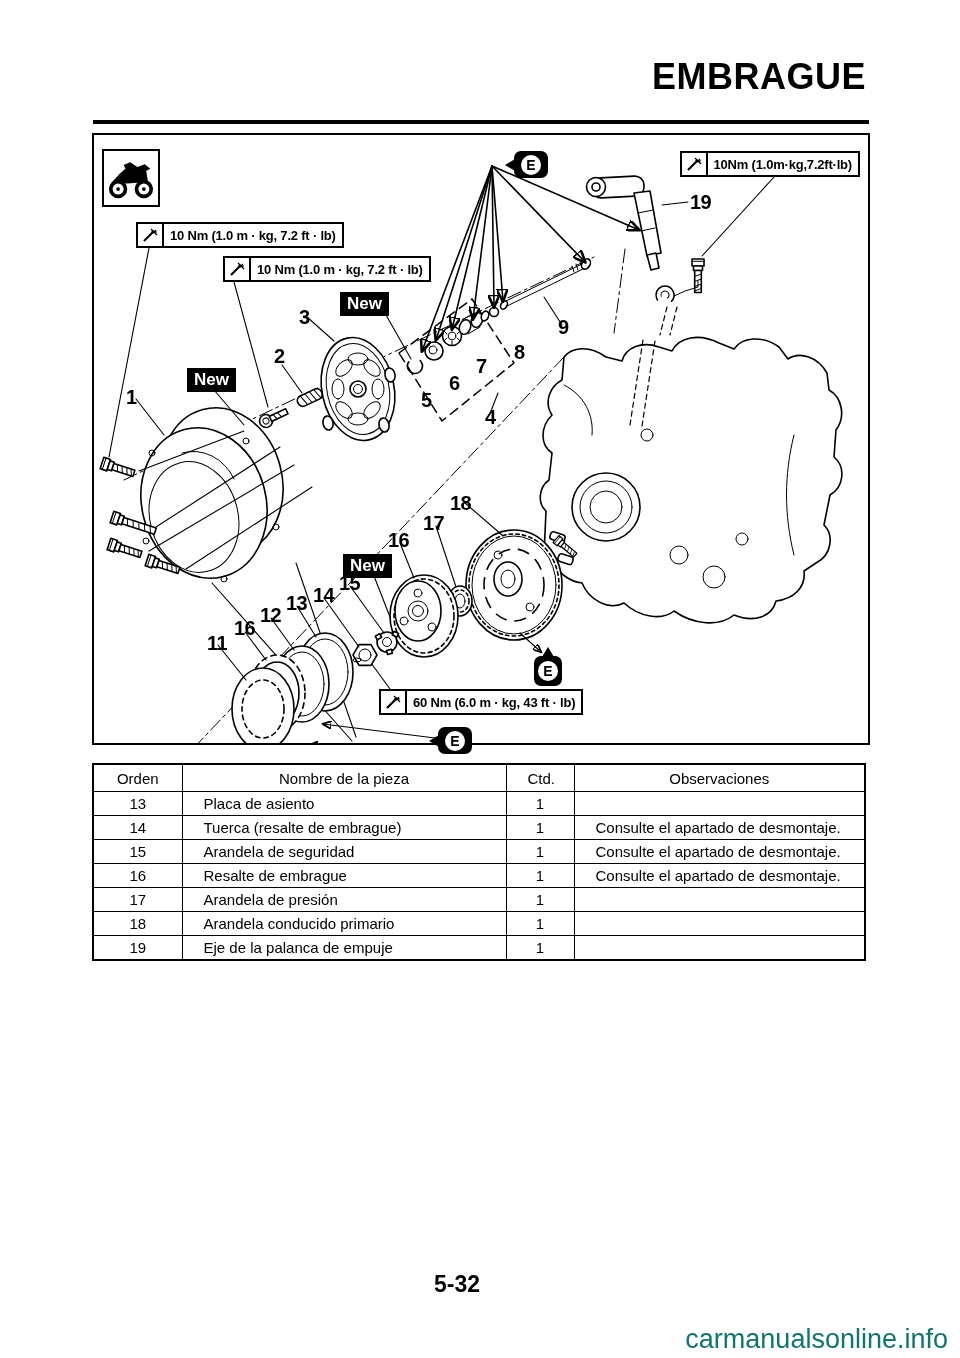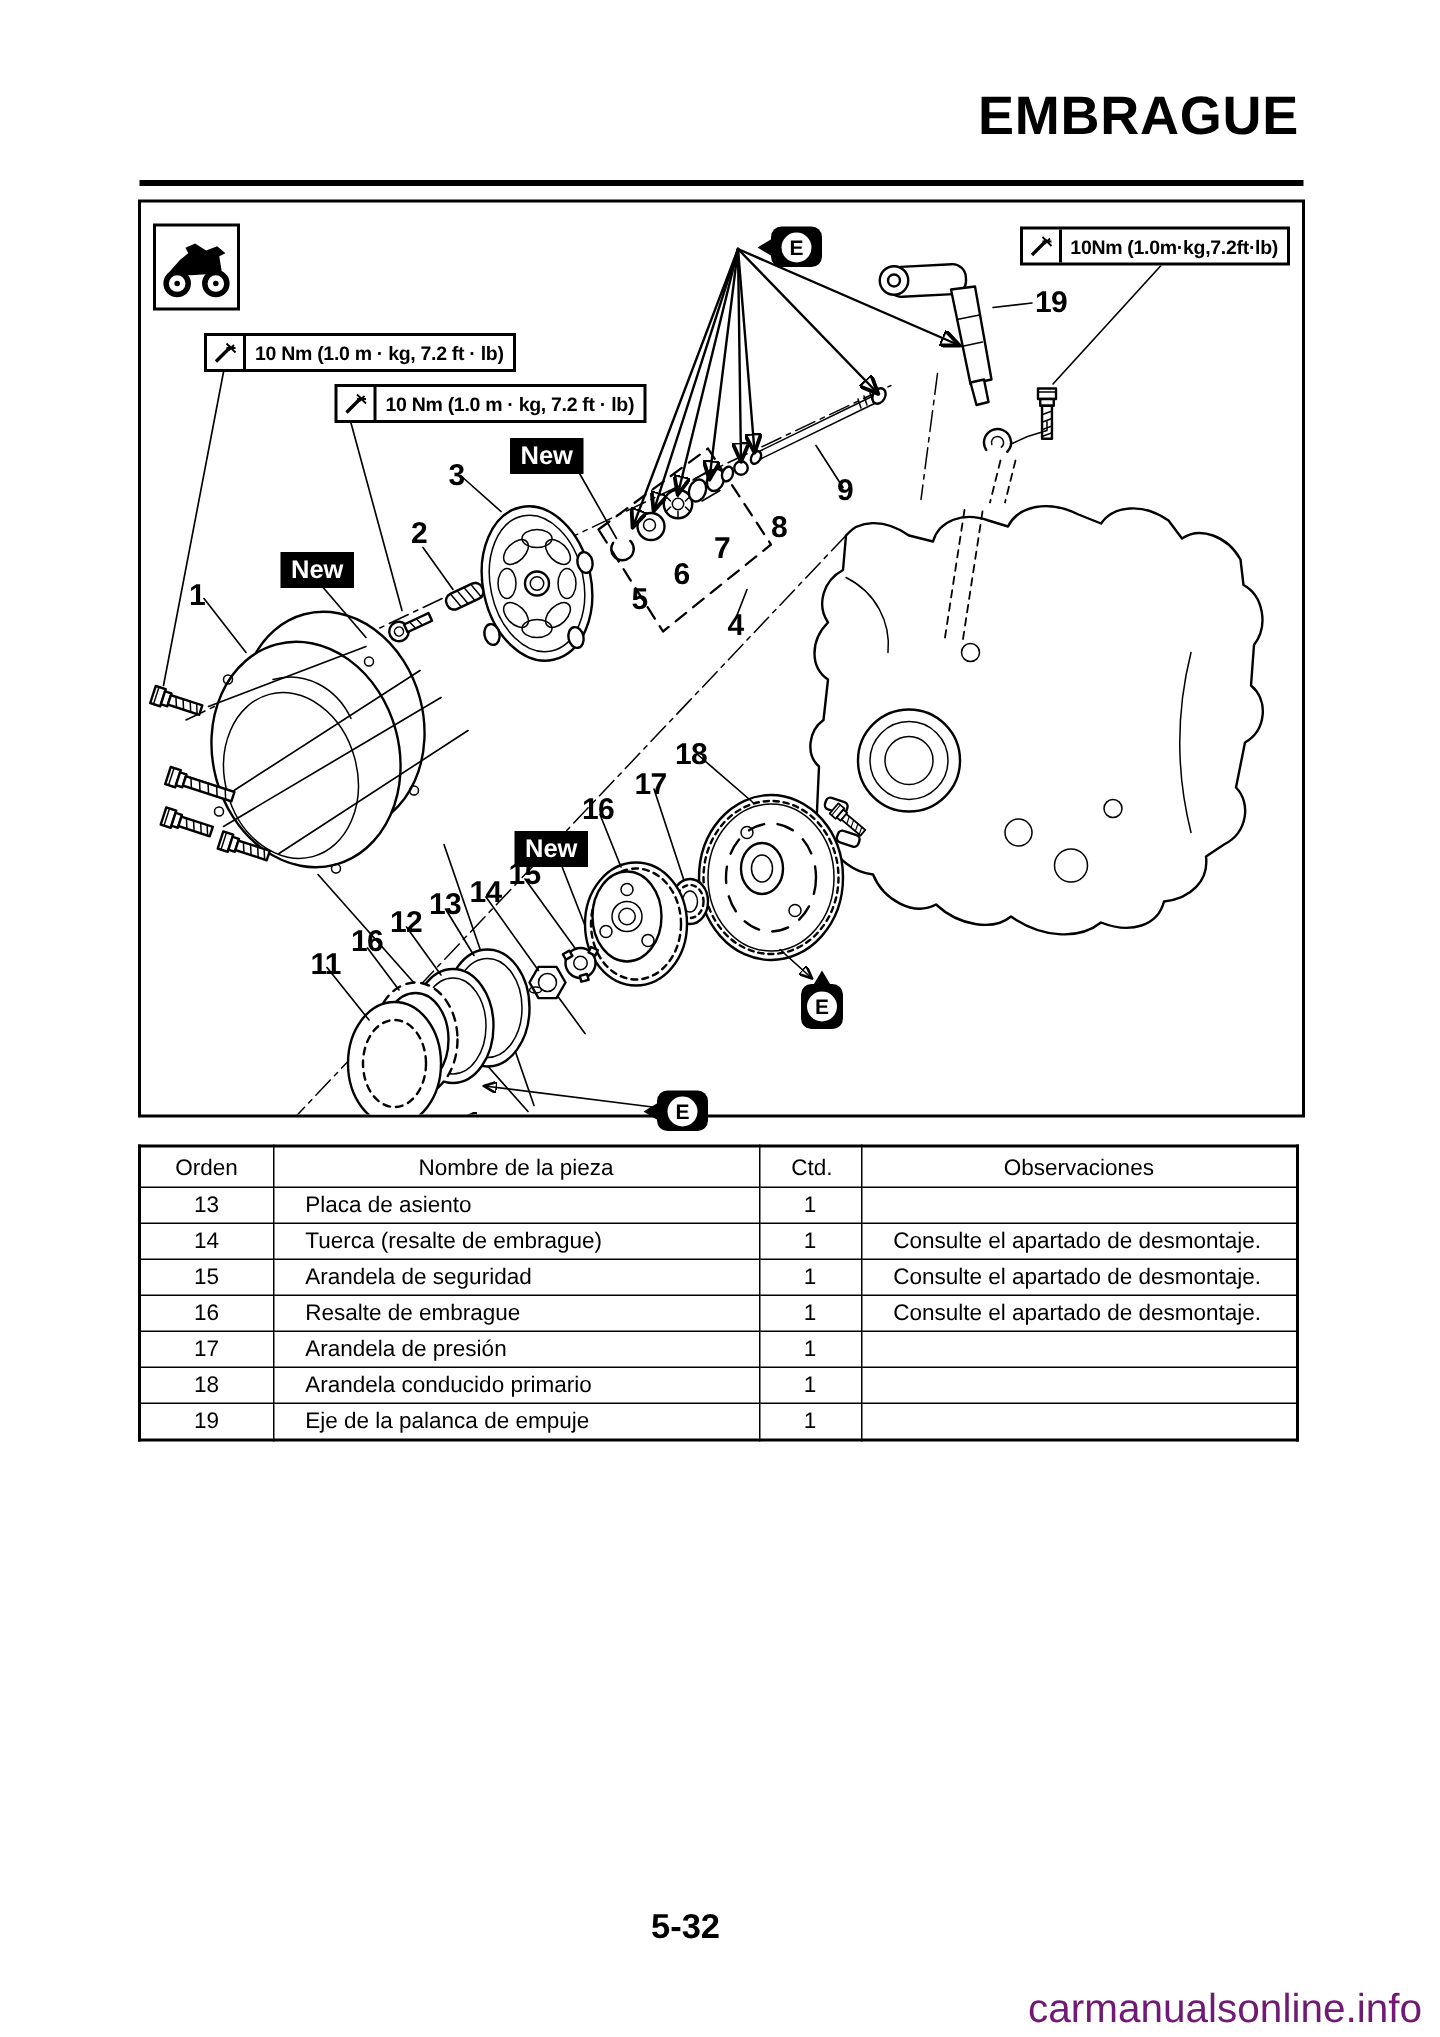--- a/index.html
+++ b/index.html
@@ -49,21 +49,21 @@
   .parts-table{position:absolute;left:92px;top:763px;width:774px;border-collapse:collapse;
     table-layout:fixed;font-size:15px;border:2.5px solid #000;}
   .parts-table th,.parts-table td{border:1.5px solid #000;padding:0 21px;vertical-align:middle;
     overflow:hidden;white-space:nowrap;}
   .parts-table th{font-weight:normal;text-align:center;height:26px;}
   .parts-table td{height:23px;}
   .parts-table .c{text-align:center;padding:0 2px;}
 
   .page-num{position:absolute;left:402px;top:1271px;width:110px;text-align:center;
     font-size:23px;font-weight:bold;}
-  .watermark{position:absolute;right:12px;top:1324px;font-size:27px;color:#701a75;}
+  .watermark{position:absolute;right:12px;top:1324px;font-size:27px;color:#0f766e;}
 </style>
 </head>
 <body>
 
 <div class="hdr-title">EMBRAGUE</div>
 <div class="hdr-rule"></div>
 
 <div class="figure">
 
   <svg class="diagram d" width="774" height="608" viewBox="0 0 774 608">
@@ -335,20 +335,29 @@
   </div>
   <div class="torque" style="right:8px;top:16px;">
     <span class="wicon">
       <svg width="18" height="18" viewBox="0 0 18 18">
           <path d="M3,15 L13,5" stroke="#000" stroke-width="2.2" fill="none"></path>
           <path d="M10,3 L16,9 M11.5,7.5 L15,4 M10,6 l6,0" stroke="#000" stroke-width="1.2" fill="none"></path>
         </svg>
     </span>
     <span class="ttext">10Nm (1.0m·kg,7.2ft·lb)</span>
   </div>
+  <div class="torque" style="left:285px;top:554px;">
+    <span class="wicon">
+      <svg width="18" height="18" viewBox="0 0 18 18">
+          <path d="M3,15 L13,5" stroke="#000" stroke-width="2.2" fill="none"></path>
+          <path d="M10,3 L16,9 M11.5,7.5 L15,4 M10,6 l6,0" stroke="#000" stroke-width="1.2" fill="none"></path>
+        </svg>
+    </span>
+    <span class="ttext">60 Nm (6.0 m · kg, 43 ft · lb)</span>
+  </div>
 
   <span class="new-badge" style="left:246px;top:157px;">New</span>
   <span class="new-badge" style="left:93px;top:233px;">New</span>
   <span class="new-badge" style="left:249px;top:419px;">New</span>
 
   <span class="oil-e noz-left" style="left:420px;top:16px;">
     <span class="ering">E</span>
   </span>
   <span class="oil-e noz-top" style="left:440px;top:521px;">
     <span class="ering">E</span>

